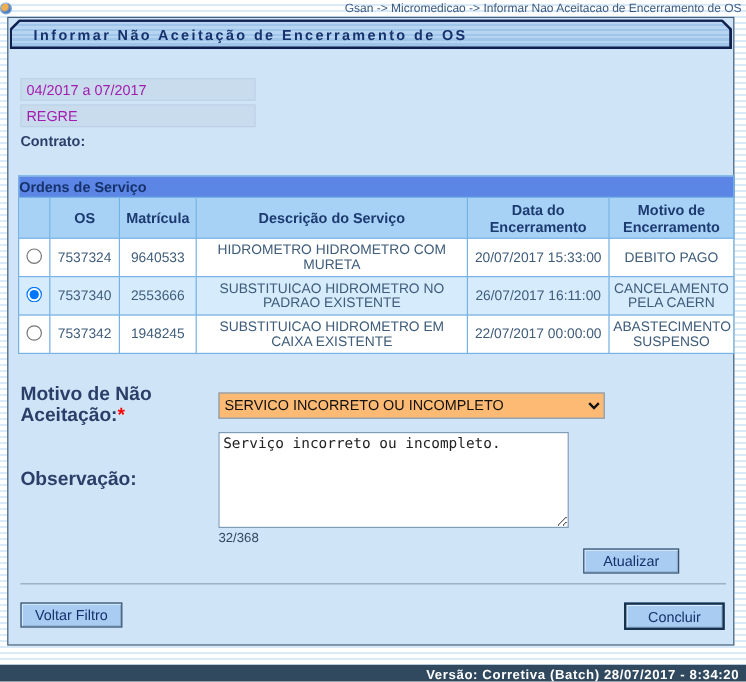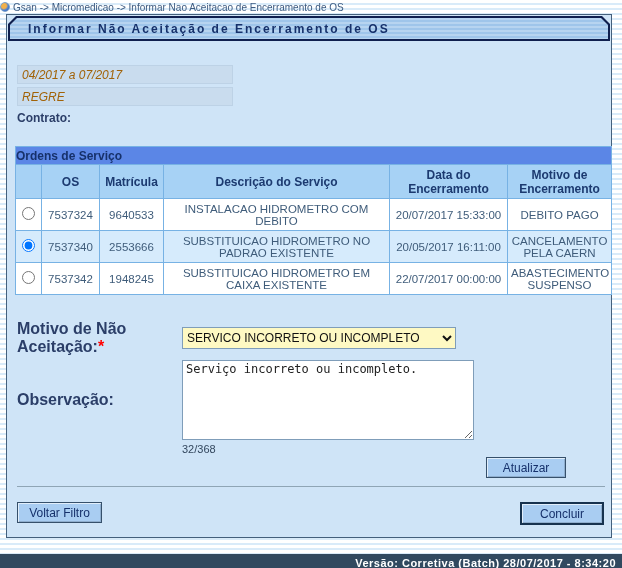--- a/index.html
+++ b/index.html
@@ -15,21 +15,21 @@
     --required:#ff0000;
   }
   *{box-sizing:border-box;margin:0;padding:0;}
   html,body{width:622px;height:568px;overflow:hidden;}
   body{
     font-family:"Liberation Sans", sans-serif;
     background:repeating-linear-gradient(to bottom,#ffffff 0 3px,#d9ebf9 3px 5px);
   }
   
   .breadcrumb{
-    height:14px;display:flex;justify-content:flex-start;align-items:center;
+    height:14px;display:flex;justify-content:space-between;align-items:center;
     padding-right:4px;gap:3px;font-size:10px;color:#3c5a80;
   }
   .bc-icon{
     width:10px;height:10px;border-radius:50%;flex:0 0 auto;
     background:radial-gradient(circle at 35% 35%, #f2b04a 0 35%, #4a7fd4 60%, #2a5aa8 100%);
     border:1px solid #7aa0c8;
   }
   .breadcrumb a{color:#3c5a80;text-decoration:none;}
   
   .panel{
@@ -52,23 +52,23 @@
   }
   .tab-inner span{
     font-size:12px;font-weight:bold;color:var(--navy-text);
     letter-spacing:2px;padding-left:18px;
   }
   
   .filters{margin-top:22px;}
   .frow{display:flex;align-items:center;height:22px;padding-left:10px;}
   .frow label{width:162px;font-size:12px;font-weight:bold;color:#2b3e68;}
   .fvalue{
-    width:216px;height:19px;line-height:19px;
+    width:196px;height:19px;line-height:19px;
     background:#c9dcee;border:1px solid #bdd2e6;
-    font-size:12px;color:#a16207;padding-left:4px;font-style:italic;
+    font-size:12px;color:#a21caf;padding-left:4px;
   }
   
   table{
     margin:17px 0 0 8px;width:596px;border-collapse:collapse;table-layout:fixed;
   }
   th,td{border:1px solid var(--cell-border);}
   tr.band th{
     background:var(--accent-band);color:var(--navy-text);
     font-size:12px;font-weight:bold;height:18px;text-align:left;
   }
@@ -83,23 +83,23 @@
   tbody tr.selected td{background:var(--selected-row-bg);}
   td.nowrap{white-space:nowrap;}
   input[type=radio]{width:13px;height:13px;}
   
   .motivo-row{display:flex;align-items:center;margin:25px 0 4px 0;padding-left:10px;}
   .motivo-row .lbl, .obs-row .lbl{
     width:165px;font-size:16px;font-weight:bold;color:#2b3e68;
   }
   .req{color:var(--required);font-weight:bold;}
   select{
-    width:274px;height:22px;font-size:12px;color:#111;
+    width:322px;height:22px;font-size:12px;color:#111;
     font-family:"Liberation Sans", sans-serif;
-    background:#fef9c3;border:1px solid #7f9db9;
+    background:#fdba74;border:1px solid #7f9db9;
   }
   .obs-row{display:flex;align-items:center;padding-left:10px;}
   textarea{
     width:292px;height:80px;resize:both;
     font-family:"DejaVu Sans Mono", monospace;font-size:12px;color:#222;
     border:1px solid #7f9db9;background:#fff;padding:1px 3px;
   }
   .counter{margin:3px 0 0 175px;font-size:11px;color:#33475e;}
   
   button{
@@ -173,30 +173,30 @@
         <th>Descrição do Serviço</th>
         <th>Data do Encerramento</th>
         <th>Motivo de Encerramento</th>
       </tr>
     </thead>
     <tbody>
       <tr>
         <td><input type="radio" name="os-select" style=""></td>
         <td>7537324</td>
         <td>9640533</td>
-        <td>INSTALACAO HIDROMETRO COM DEBITO</td>
+        <td>HIDROMETRO HIDROMETRO COM MURETA</td>
         <td class="nowrap">20/07/2017 15:33:00</td>
         <td>DEBITO PAGO</td>
       </tr>
       <tr class="selected">
         <td><input type="radio" name="os-select" checked="" style=""></td>
         <td>7537340</td>
         <td>2553666</td>
         <td>SUBSTITUICAO HIDROMETRO NO PADRAO EXISTENTE</td>
-        <td class="nowrap">20/05/2017 16:11:00</td>
+        <td class="nowrap">26/07/2017 16:11:00</td>
         <td>CANCELAMENTO PELA CAERN</td>
       </tr>
       <tr>
         <td><input type="radio" name="os-select" style=""></td>
         <td>7537342</td>
         <td>1948245</td>
         <td>SUBSTITUICAO HIDROMETRO EM CAIXA EXISTENTE</td>
         <td class="nowrap">22/07/2017 00:00:00</td>
         <td>ABASTECIMENTO SUSPENSO</td>
       </tr>

